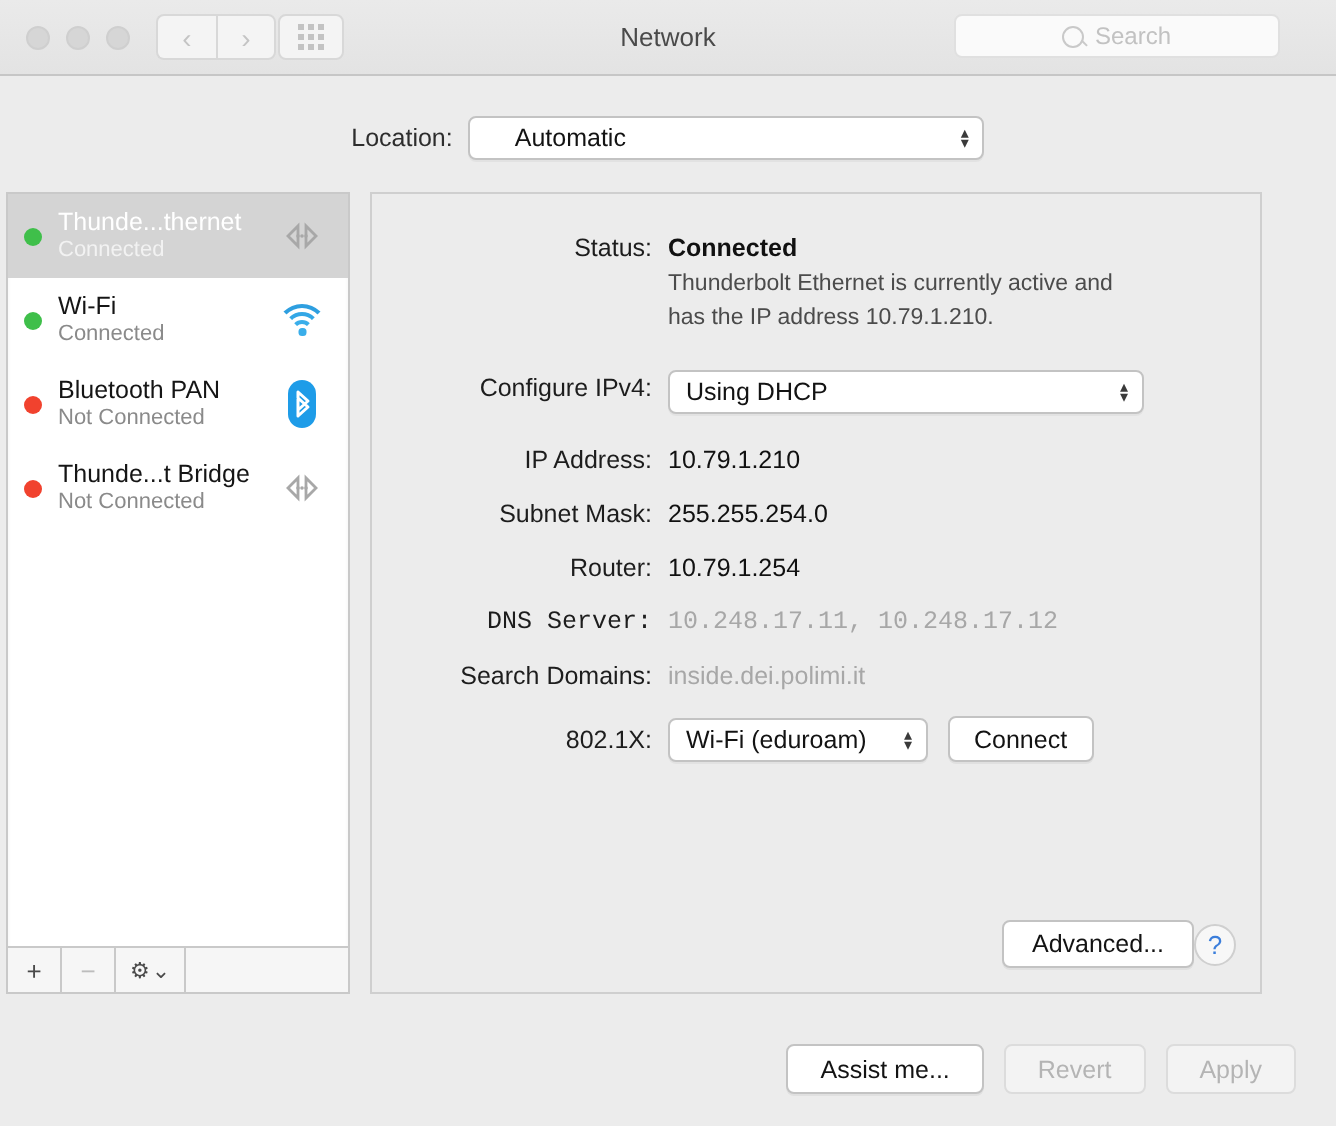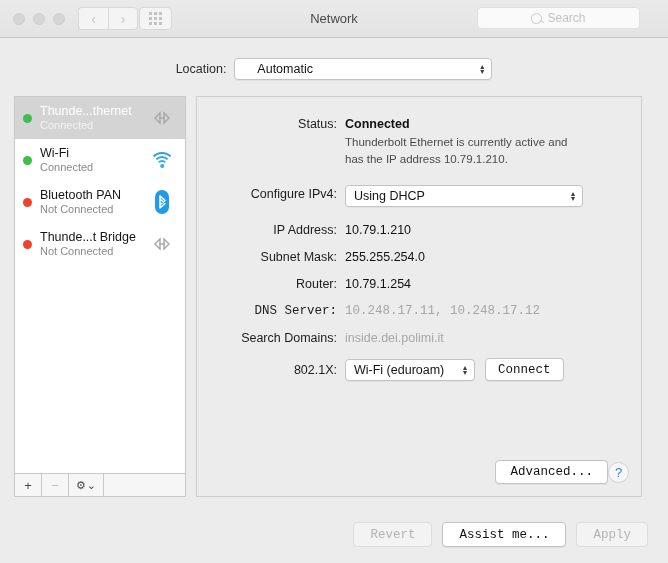--- a/index.html
+++ b/index.html
@@ -172,21 +172,21 @@
     line-height: 5px;
     font-size: 8px;
     color: #3a3a3a;
   }
   .popup .arrows span { display: block; }
   #location-popup { width: 258px; padding-left: 22px; }
 
   
   .content {
     position: absolute;
-    left: 14px;
+    left: 3px;
     top: 96px;
     width: 628px;
     height: 401px;
   }
   .sidebar {
     position: absolute;
     left: 0; top: 0;
     width: 172px;
     height: 401px;
     background: #ffffff;
@@ -321,21 +321,21 @@
     border-radius: 4px;
     font-size: 12.5px;
     color: #131313;
     padding: 0 12px;
     height: 22px;
     display: inline-flex;
     align-items: center;
     justify-content: center;
     box-sizing: border-box;
     box-shadow: 0 1px 0 rgba(0,0,0,0.05);
-    font-family: Liberation Mono, monospace;
+    font-family: Liberation Sans, sans-serif;
   }
   .btn.disabled {
     color: #b4b4b4;
     background: #f3f3f3;
     border-color: #dcdcdc;
     box-shadow: none;
   }
   .connect-btn { margin-left: 10px; height: 23px; }
 
   .panel-bottom {
@@ -579,18 +579,18 @@
       </div>
 
       <div class="panel-bottom">
         <button class="btn advanced-btn">Advanced...</button>
         <div class="help-btn">?</div>
       </div>
     </div>
   </div>
 
   <div class="footer">
+    <button class="btn">Assist me...</button>
     <button class="btn disabled">Revert</button>
-    <button class="btn">Assist me...</button>
     <button class="btn disabled">Apply</button>
   </div>
 
 </div>
 
 </body></html>

